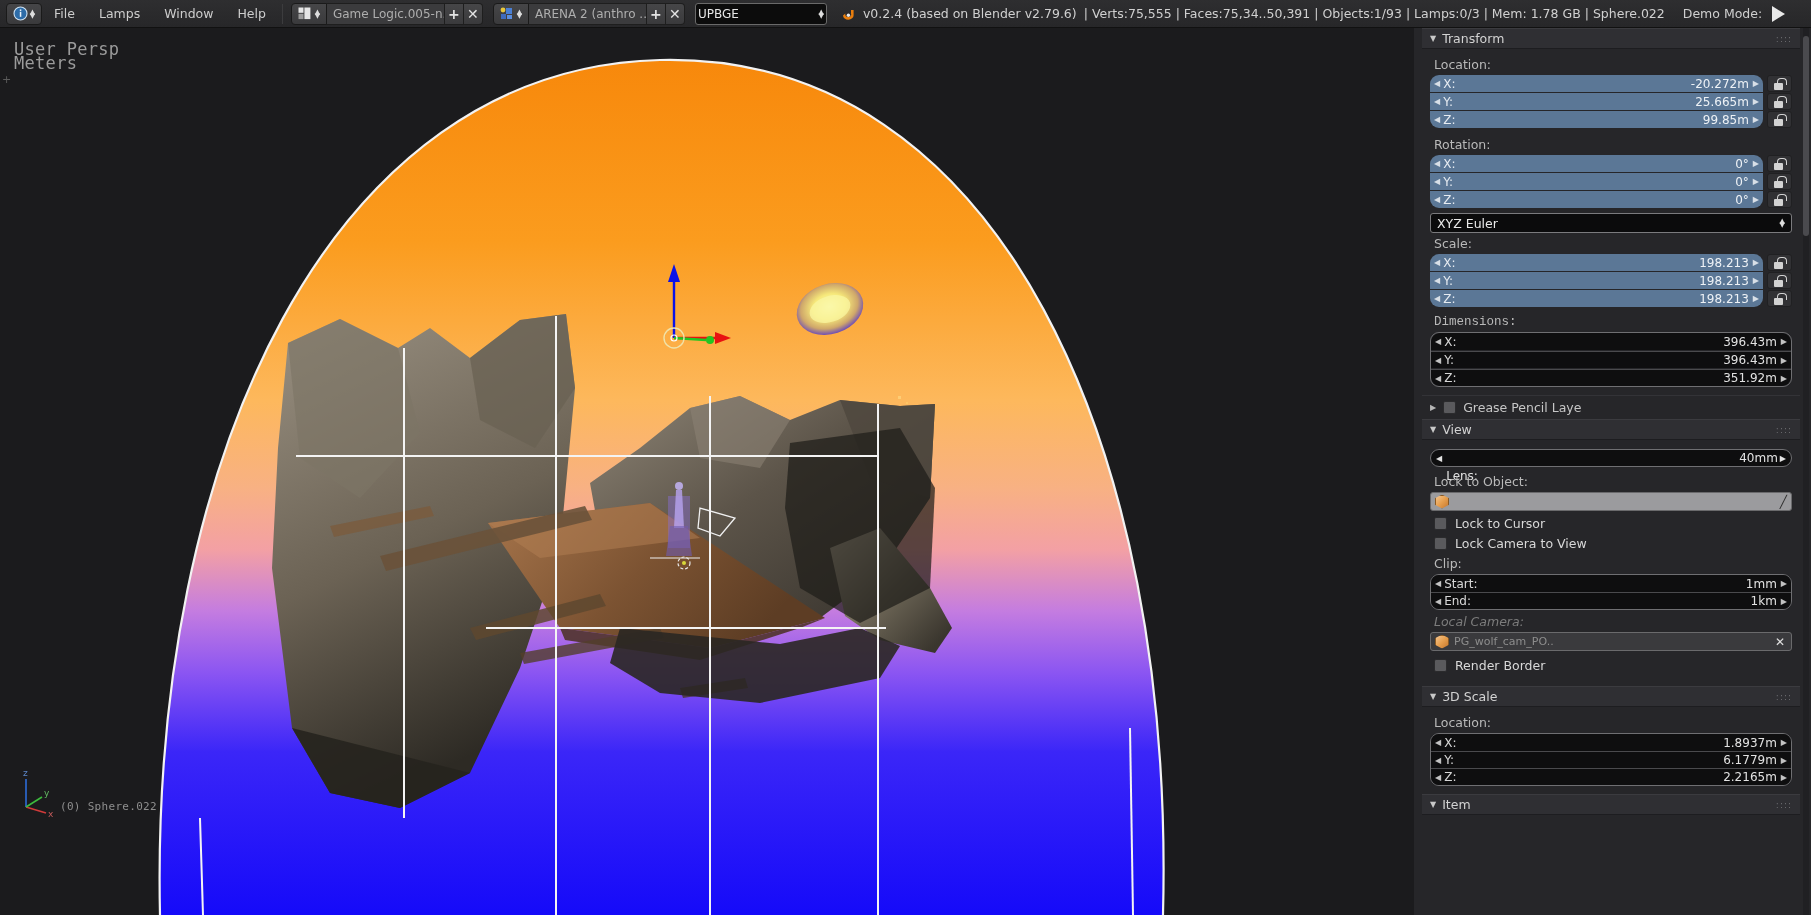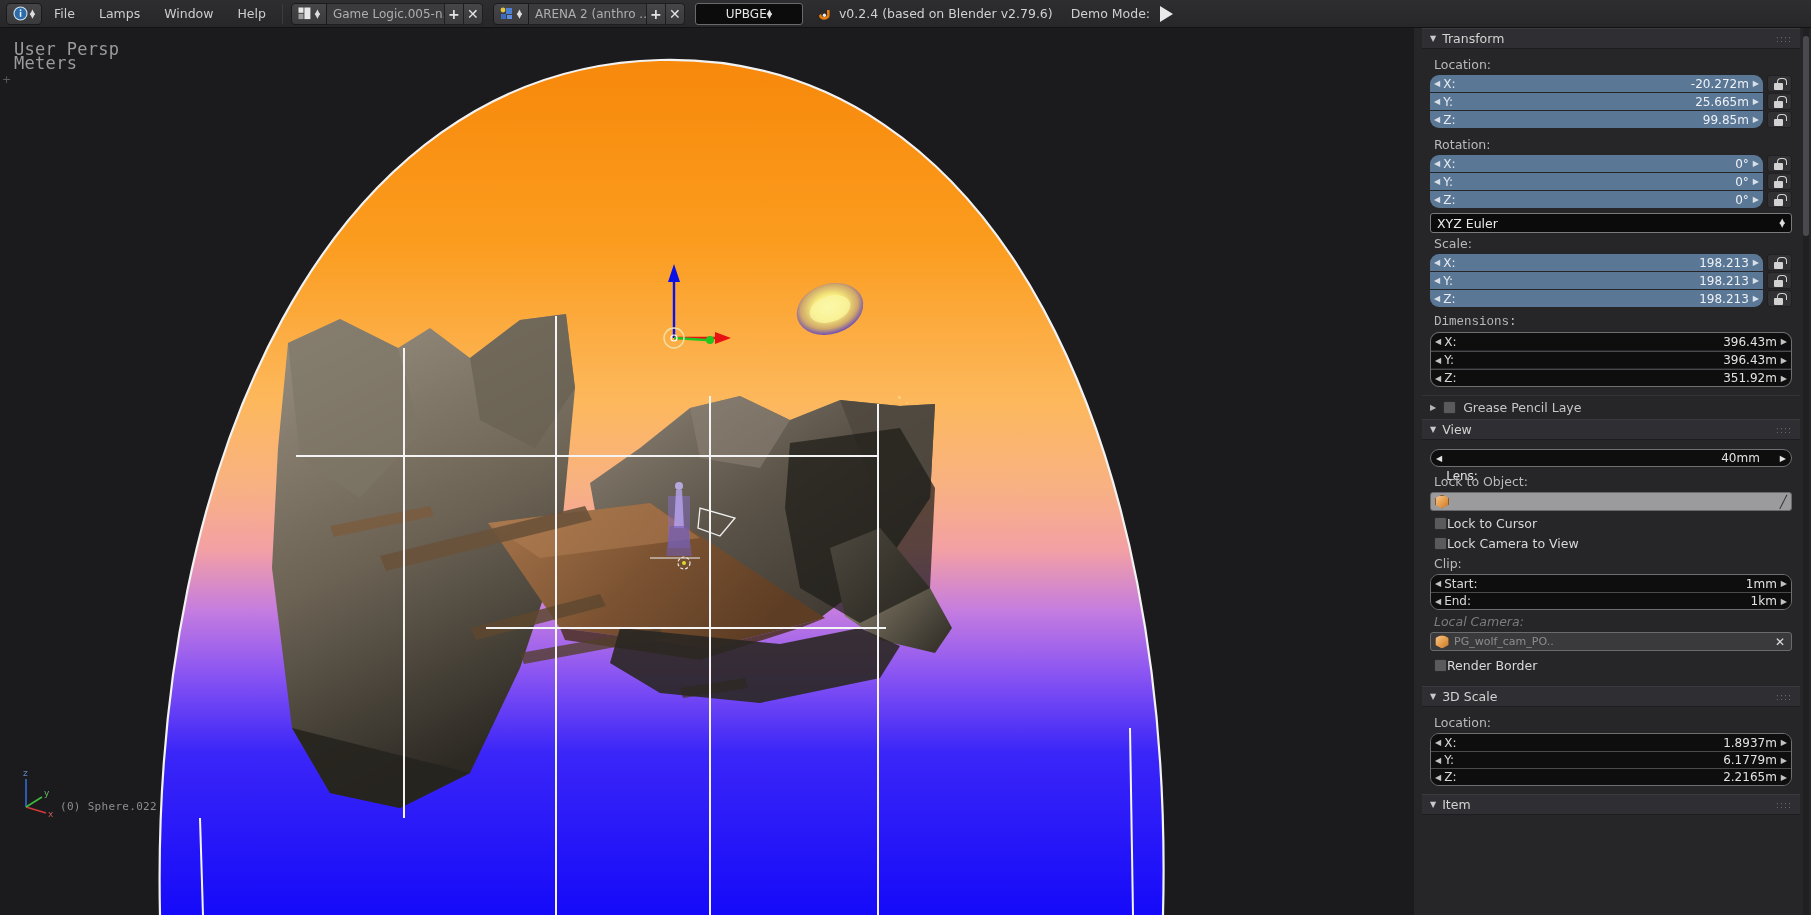--- a/index.html
+++ b/index.html
@@ -49,24 +49,24 @@
   }
   .tiny-btn {
     width: 19px; height: 22px;
     display: flex; align-items: center; justify-content: center;
     background: linear-gradient(#464648, #3a3a3c);
     border: 1px solid #1e1e1e; border-left: none;
     color: #e4e4e4; font-size: 14px; font-weight: bold;
     cursor: pointer;
   }
   .engine-select {
-    height: 22px; width: 108px; margin-left: 10px;
+    height: 22px; width: 132px; margin-left: 10px;
     background: #0c0c0c; border: 1px solid #6a6a6a; border-radius: 3px;
-    display: flex; align-items: center; justify-content: center;
-    padding: 0 16px; font-size: 12px; color: #e6e6e6;
+    display: flex; align-items: center; justify-content: space-between;
+    padding: 0 2px; font-size: 12px; color: #e6e6e6;
     cursor: pointer;
   }
   .version-block {
     display: flex; align-items: center; gap: 7px;
     margin-left: 14px; font-size: 12.5px; color: #d0d0d0;
   }
   .blender-logo { width: 15px; height: 15px; position: relative; }
   .demo-block { display: flex; align-items: center; gap: 10px; margin-left: 18px; }
   .play-btn {
     width: 0; height: 0;
@@ -160,21 +160,21 @@
     font-size: 12.5px; color: #e9e9e9; cursor: pointer;
   }
   .dropdown-black .spin { margin-left: auto; }
   .single-row-dark {
     height: 18px; background: #0e0e0f;
     border: 1px solid #6f6f72; border-radius: 9px;
     display: flex; align-items: center; padding: 0 5px;
     font-size: 12px; color: #e3e3e3; cursor: ew-resize;
     margin-top: 4px;
   }
-  .checkbox-row { display: flex; align-items: center; margin: 5px 0 5px 4px; cursor: pointer; }
+  .checkbox-row { display: flex; align-items: center; gap: 8px; margin: 5px 0 5px 4px; cursor: pointer; }
   .cbox {
     width: 13px; height: 13px; border-radius: 2px;
     background: #5a5a5d; border: 1px solid #2b2b2d;
   }
   .cbox.sq { background: #5a5a5d; }
   .id-field {
     height: 19px; margin-top: 3px;
     background: #9b9b9e; border: 1px solid #6a6a6c; border-radius: 3px;
     display: flex; align-items: center; padding: 0 4px; gap: 5px;
     cursor: pointer;
@@ -285,20 +285,21 @@
     </div>
 
     <div class="version-block">
       <span class="blender-logo">
         <svg width="15" height="15" viewBox="0 0 15 15">
           <path d="M2 9.5 A5.2 4.2 0 1 0 12.6 9.3 L12.6 4 L10 4 L10 7.5 A3 2.6 0 1 1 4.4 7.6 Z" fill="#e87d0d"></path>
           <circle cx="7.4" cy="9.3" r="1.7" fill="#eaeaea"></circle>
         </svg>
       </span>
       <span>v0.2.4 (based on Blender v2.79.6)</span>
+      <span>| Verts:75,555 | Faces:75,34..50,391 | Objects:1/93 | Lamps:0/3 | Mem: 1.78 GB | Sphere.022</span>
     </div>
 
     <div class="demo-block">
       <span>Demo Mode:</span>
       <span class="play-btn"></span>
     </div>
   </div>
 
   <div id="viewport">
 
@@ -609,21 +610,21 @@
       <div class="panel-head">
         <span class="tri">▼</span>
         <span>View</span>
         <span class="grip">::::</span>
       </div>
       <div class="panel-body">
 
         <div class="single-row-dark" style="border-radius:9px;">
           <span class="arw" style="font-size:8px;">◀</span>
           <span class="nm" style="margin-left:4px;margin-top:35px;">Lens:</span>
-          <span class="vl" style="margin-left:auto;margin-right:20px;">40mm</span>
+          <span class="vl" style="margin-left:auto;margin-right:2px;">40mm</span>
           <span class="arw" style="font-size:8px;">▶</span>
         </div>
 
         <div class="sec-label" style="margin-top:7px;">Lock to Object:</div>
         <div class="id-field">
           <span class="cube-ico"></span>
           <span class="txt"></span>
           <span class="eyedrop">╱</span>
         </div>
 

